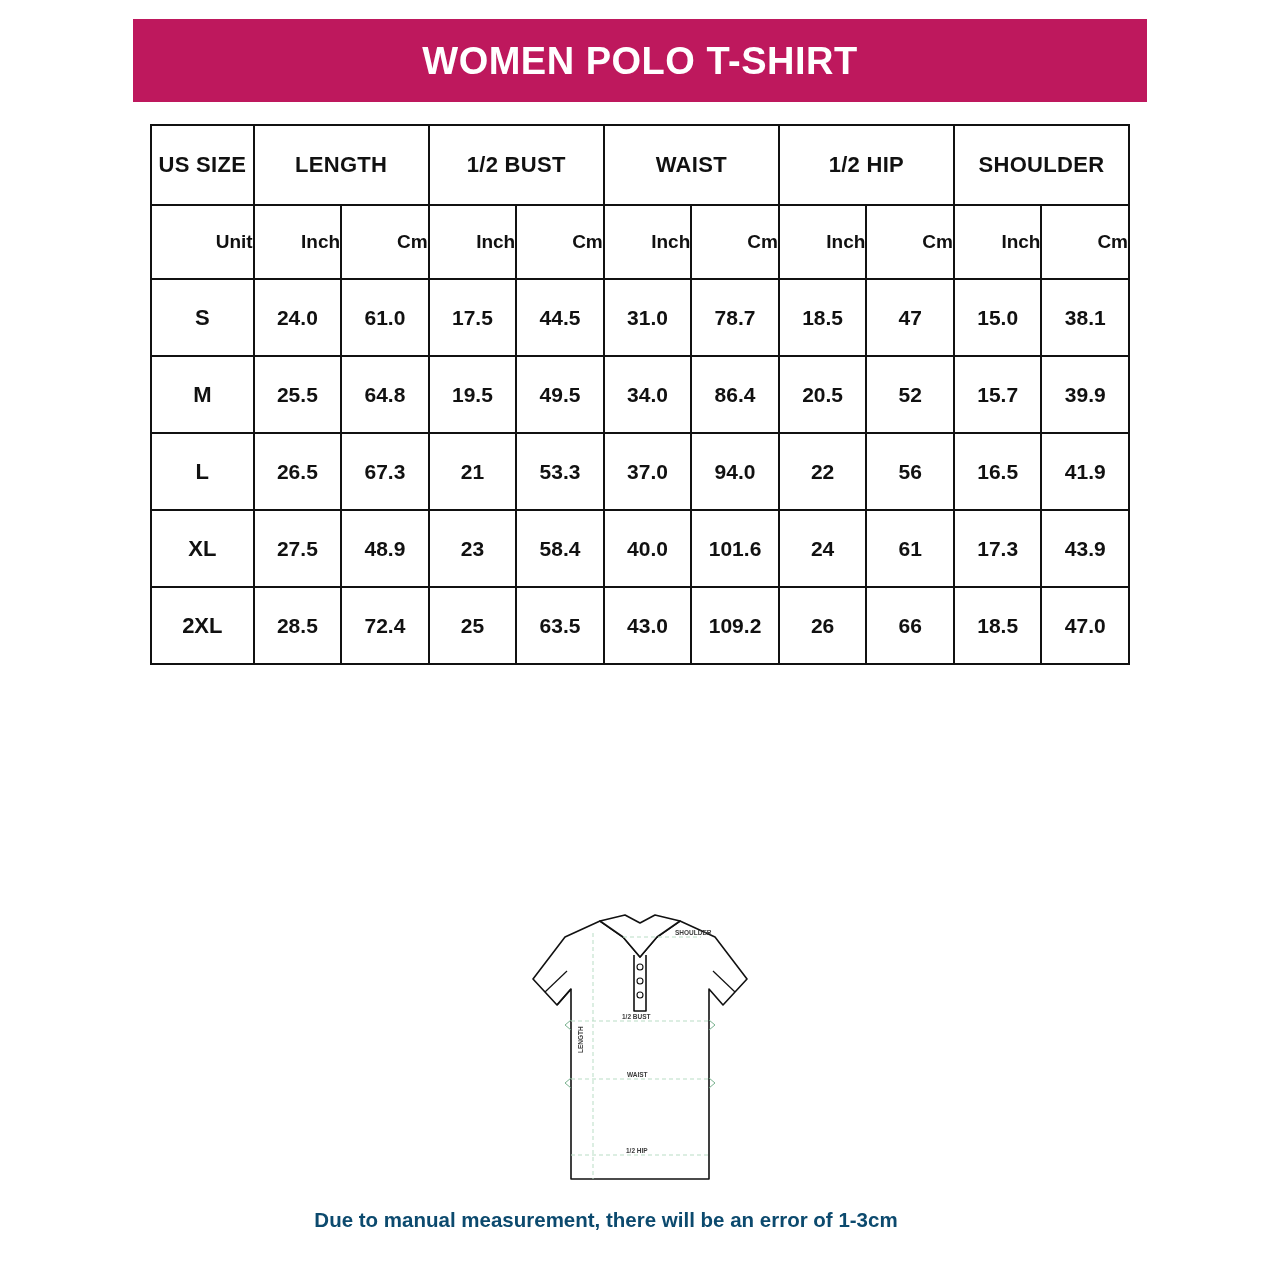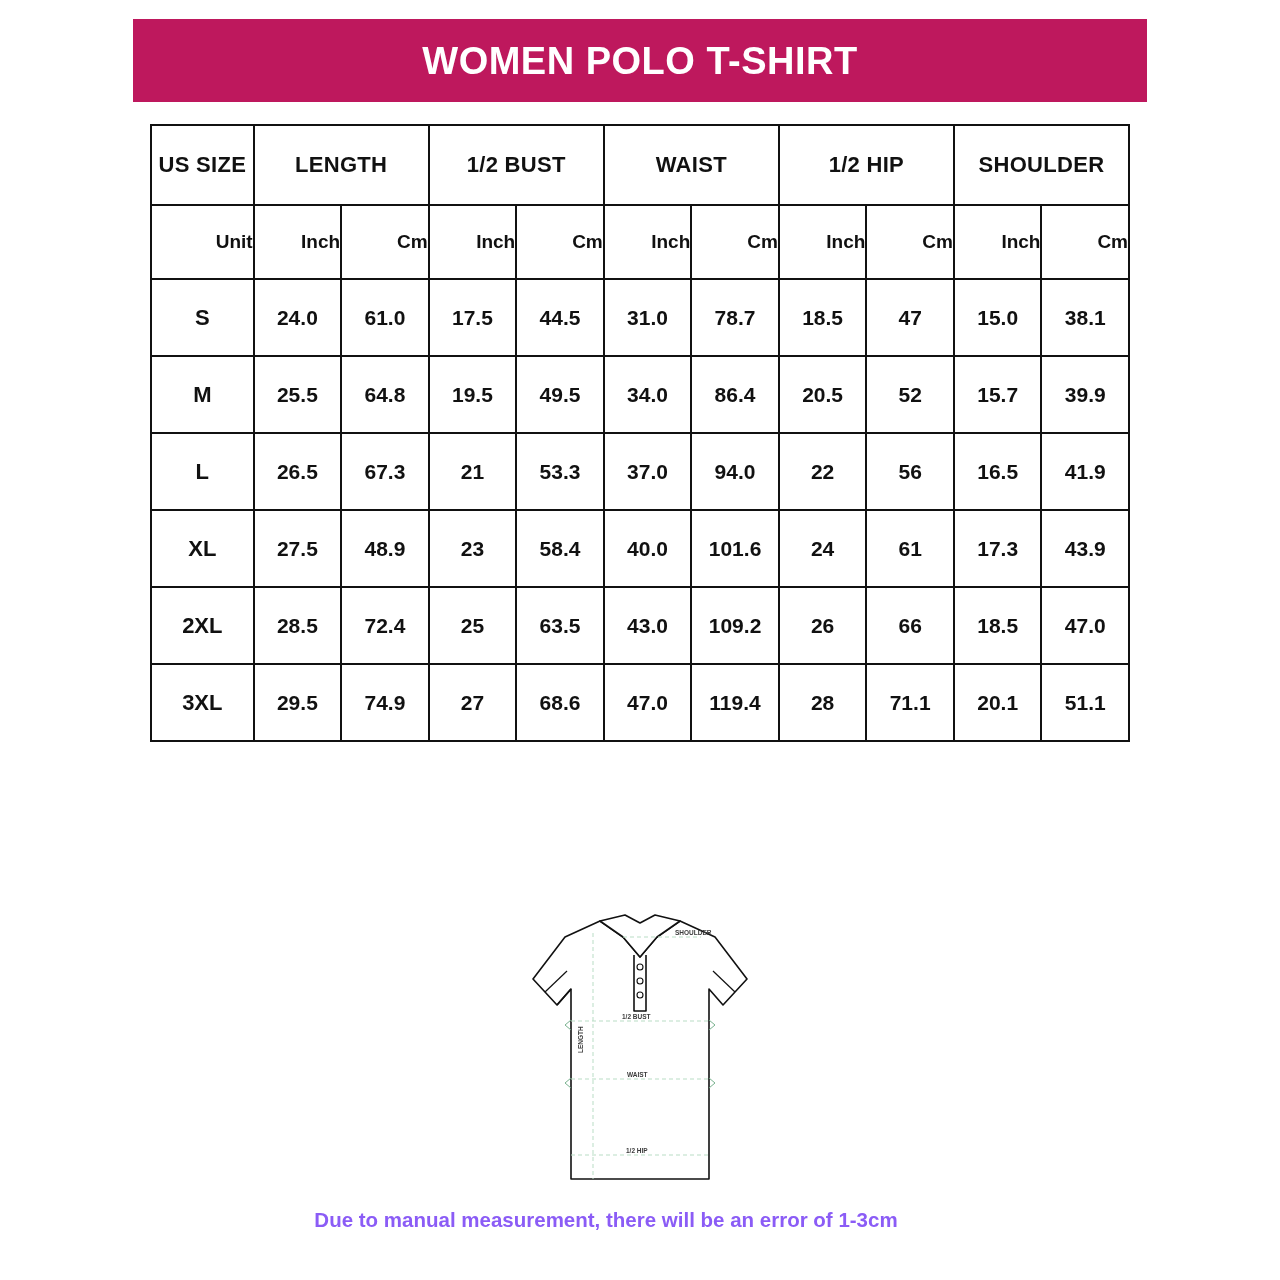--- a/index.html
+++ b/index.html
@@ -92,21 +92,21 @@
     height: 300px;
   }
   .shirt svg { display: block; }
   
   .note {
     position: absolute;
     left: 0;
     top: 1208px;
     width: 1212px;
     text-align: center;
-    color: #8b5cf6;
+    color: #0c4a6e;
     font-size: 20.5px;
     font-weight: bold;
   }
 </style>
 </head>
 <body>
 
 <div class="page">
 
   <div class="banner">
@@ -210,33 +210,20 @@
           <td>72.4</td>
           <td>25</td>
           <td>63.5</td>
           <td>43.0</td>
           <td>109.2</td>
           <td>26</td>
           <td>66</td>
           <td>18.5</td>
           <td>47.0</td>
         </tr>
-        <tr class="data-row">
-          <td class="size-cell">3XL</td>
-          <td>29.5</td>
-          <td>74.9</td>
-          <td>27</td>
-          <td>68.6</td>
-          <td>47.0</td>
-          <td>119.4</td>
-          <td>28</td>
-          <td>71.1</td>
-          <td>20.1</td>
-          <td>51.1</td>
-        </tr>
       </tbody>
     </table>
   </div>
 
   <div class="shirt">
     <svg width="270" height="300" viewBox="0 0 270 300" xmlns="http://www.w3.org/2000/svg">
       <g fill="#ffffff" stroke="#111111" stroke-width="1.6" stroke-linejoin="round">
 
         <path d="M95 28 L60 44 L28 86 L52 112 L66 96 L66 286 L204 286 L204 96 L218 112 L242 86 L210 44 L175 28
                  L152 44 L135 64 L118 44 Z"></path>

